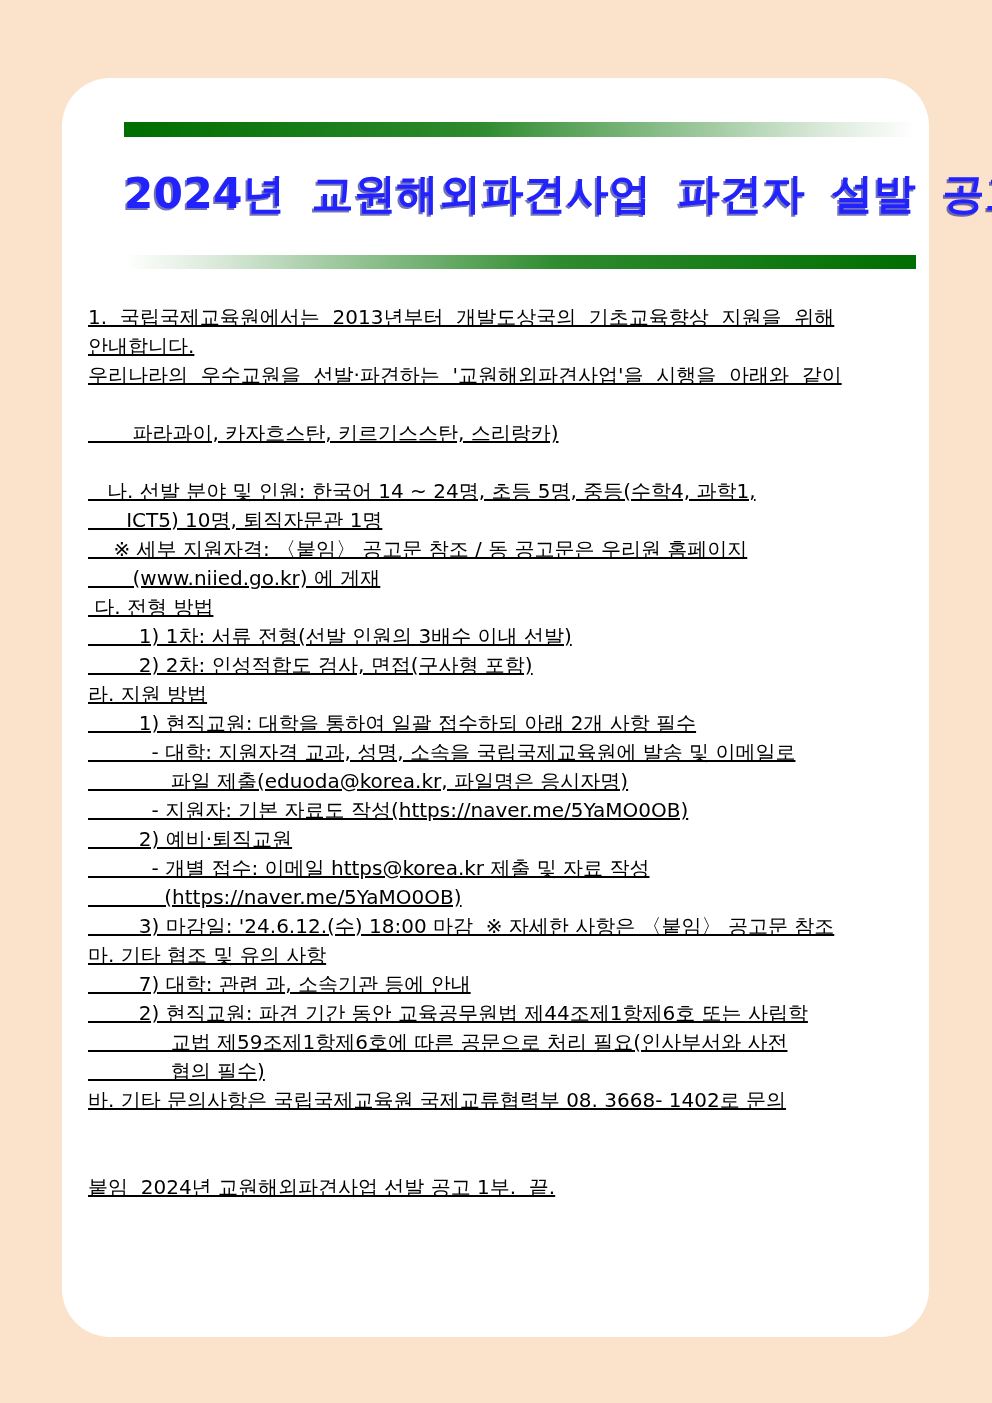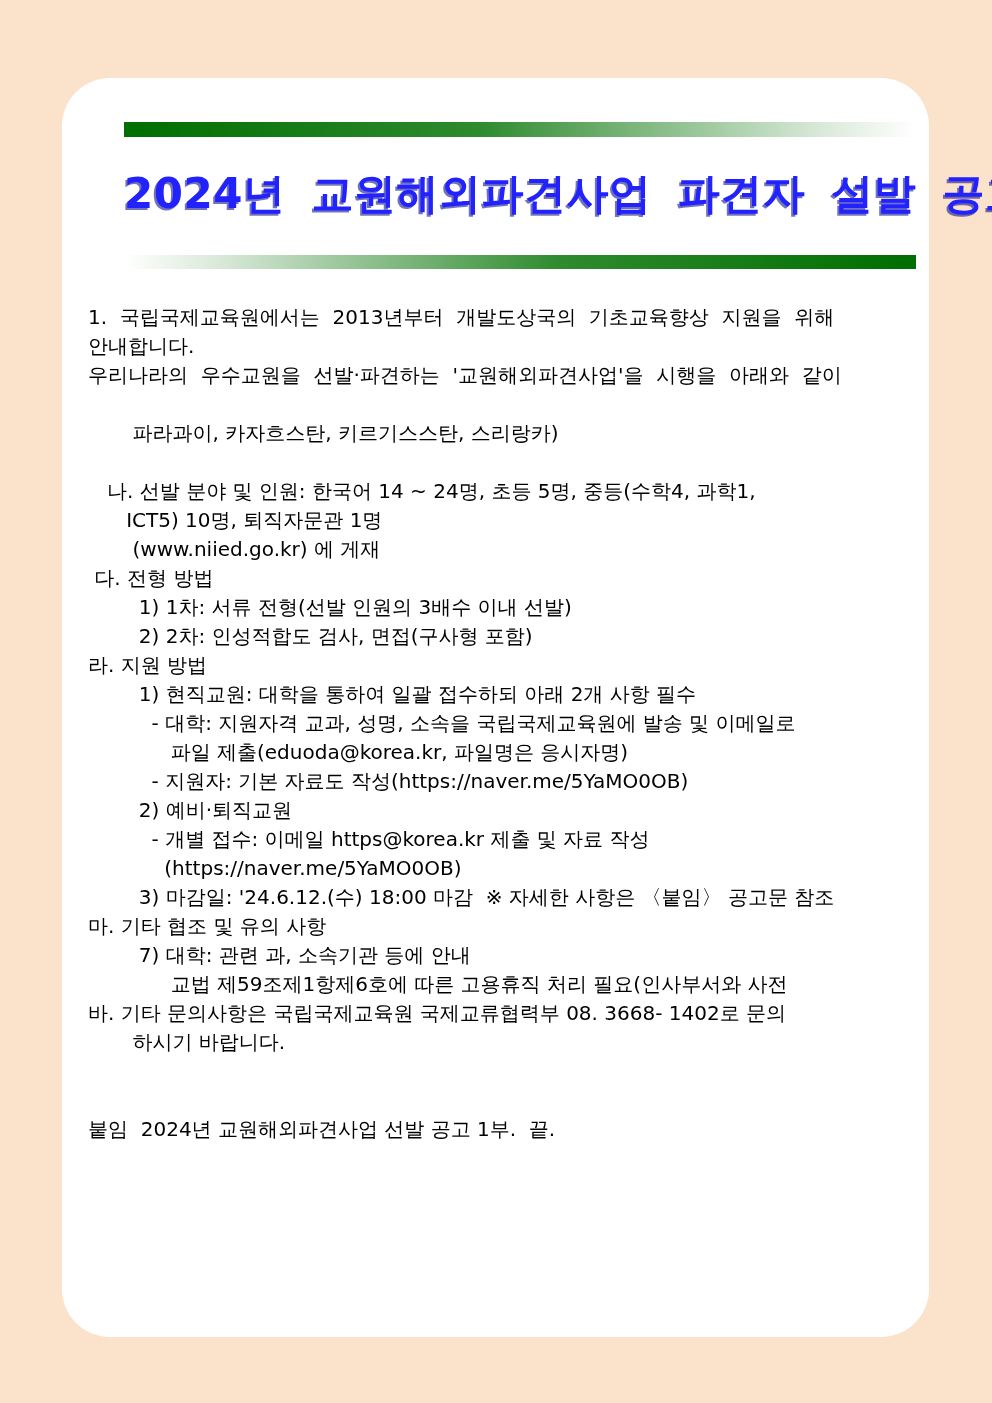--- a/index.html
+++ b/index.html
@@ -60,55 +60,58 @@
     width: 822px;
     font-size: 20px;
     line-height: 29px;
     color: #000000;
   }
   .line {
     white-space: pre;
     min-height: 29px;
     height: 29px;
     overflow: visible;
+    text-decoration: underline;
   }
 </style>
 </head>
 <body>
 
 <div class="page">
   <div class="card">
     <div class="bar top"></div>
     <h1 class="title">2024년 교원해외파견사업 파견자 설발 공고 안내</h1>
     <div class="bar bottom"></div>
     <div class="content">
         <div class="line">1.  국립국제교육원에서는  2013년부터  개발도상국의  기초교육향상  지원을  위해</div>
         <div class="line">안내합니다.</div>
         <div class="line">우리나라의  우수교원을  선발·파견하는  '교원해외파견사업'을  시행을  아래와  같이</div>
         <div class="line"></div>
         <div class="line">       파라과이, 카자흐스탄, 키르기스스탄, 스리랑카)</div>
         <div class="line"></div>
         <div class="line">   나. 선발 분야 및 인원: 한국어 14 ~ 24명, 초등 5명, 중등(수학4, 과학1,</div>
         <div class="line">      ICT5) 10명, 퇴직자문관 1명</div>
+        <div class="line">    ※ 세부 지원자격: 〈붙임〉 공고문 참조 / 동 공고문은 우리원 홈페이지</div>
         <div class="line">       (www.niied.go.kr) 에 게재</div>
         <div class="line"> 다. 전형 방법</div>
         <div class="line">        1) 1차: 서류 전형(선발 인원의 3배수 이내 선발)</div>
         <div class="line">        2) 2차: 인성적합도 검사, 면접(구사형 포함)</div>
         <div class="line">라. 지원 방법</div>
         <div class="line">        1) 현직교원: 대학을 통하여 일괄 접수하되 아래 2개 사항 필수</div>
         <div class="line">          - 대학: 지원자격 교과, 성명, 소속을 국립국제교육원에 발송 및 이메일로</div>
         <div class="line">             파일 제출(eduoda@korea.kr, 파일명은 응시자명)</div>
         <div class="line">          - 지원자: 기본 자료도 작성(https://naver.me/5YaMO0OB)</div>
         <div class="line">        2) 예비·퇴직교원</div>
         <div class="line">          - 개별 접수: 이메일 https@korea.kr 제출 및 자료 작성</div>
         <div class="line">            (https://naver.me/5YaMO0OB)</div>
         <div class="line">        3) 마감일: '24.6.12.(수) 18:00 마감  ※ 자세한 사항은 〈붙임〉 공고문 참조</div>
         <div class="line">마. 기타 협조 및 유의 사항</div>
         <div class="line">        7) 대학: 관련 과, 소속기관 등에 안내</div>
-        <div class="line">             교법 제59조제1항제6호에 따른 고용휴직 처리 필요(인사부서와 사전</div>
+        <div class="line">        2) 현직교원: 파견 기간 동안 교육공무원법 제44조제1항제6호 또는 사립학</div>
+        <div class="line">             교법 제59조제1항제6호에 따른 공문으로 처리 필요(인사부서와 사전</div>
+        <div class="line">             협의 필수)</div>
         <div class="line">바. 기타 문의사항은 국립국제교육원 국제교류협력부 08. 3668- 1402로 문의</div>
-        <div class="line">       하시기 바랍니다.</div>
         <div class="line"></div>
         <div class="line"></div>
         <div class="line">붙임  2024년 교원해외파견사업 선발 공고 1부.  끝.</div>
       </div>
   </div>
 </div>
 
 </body></html>

